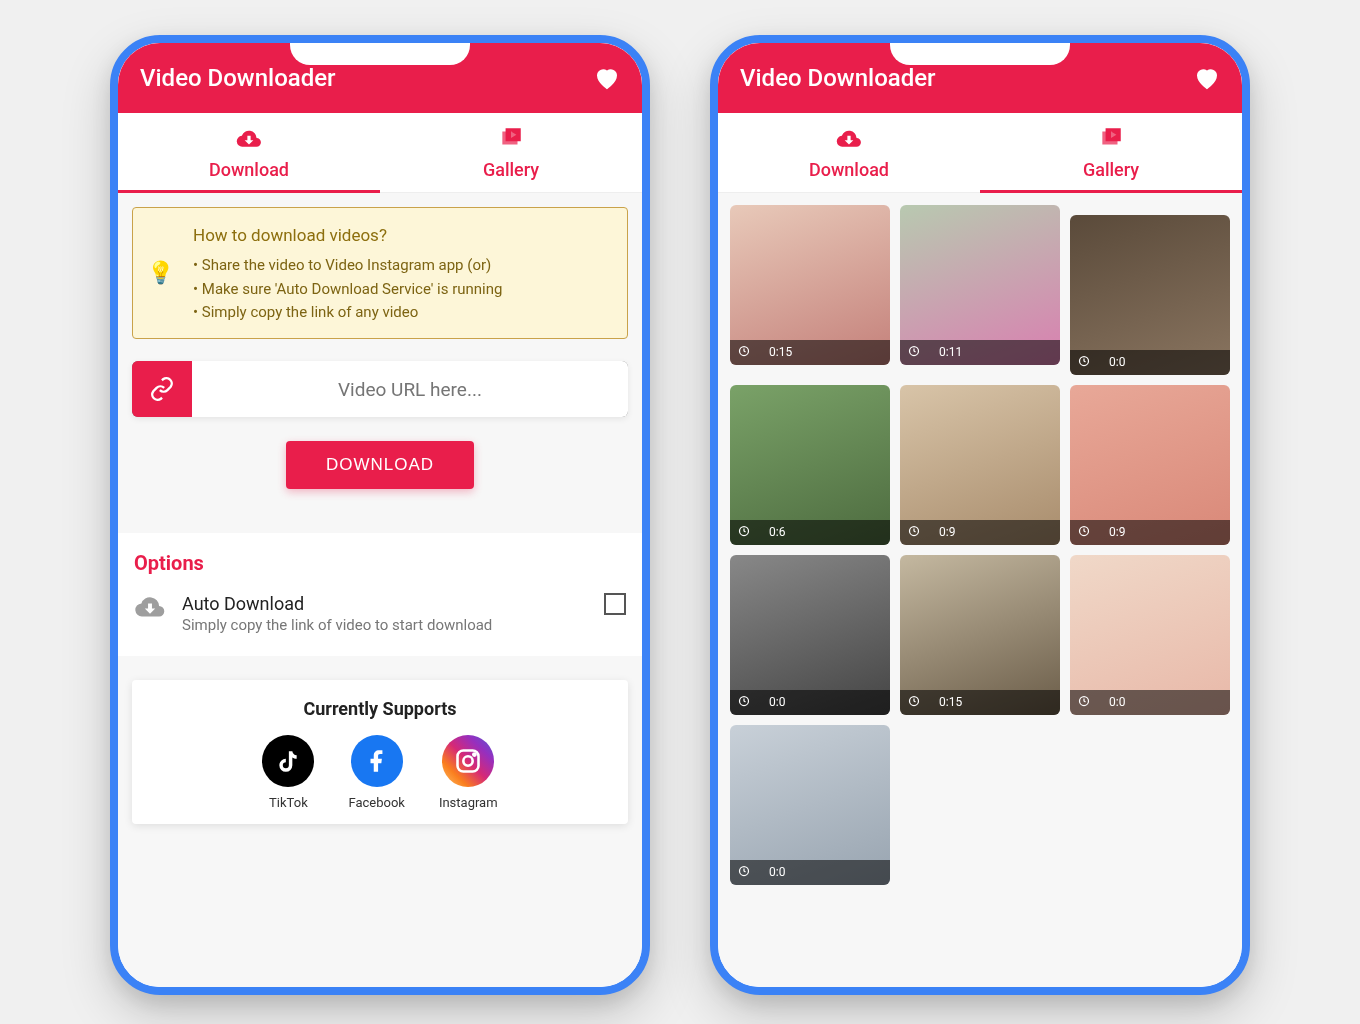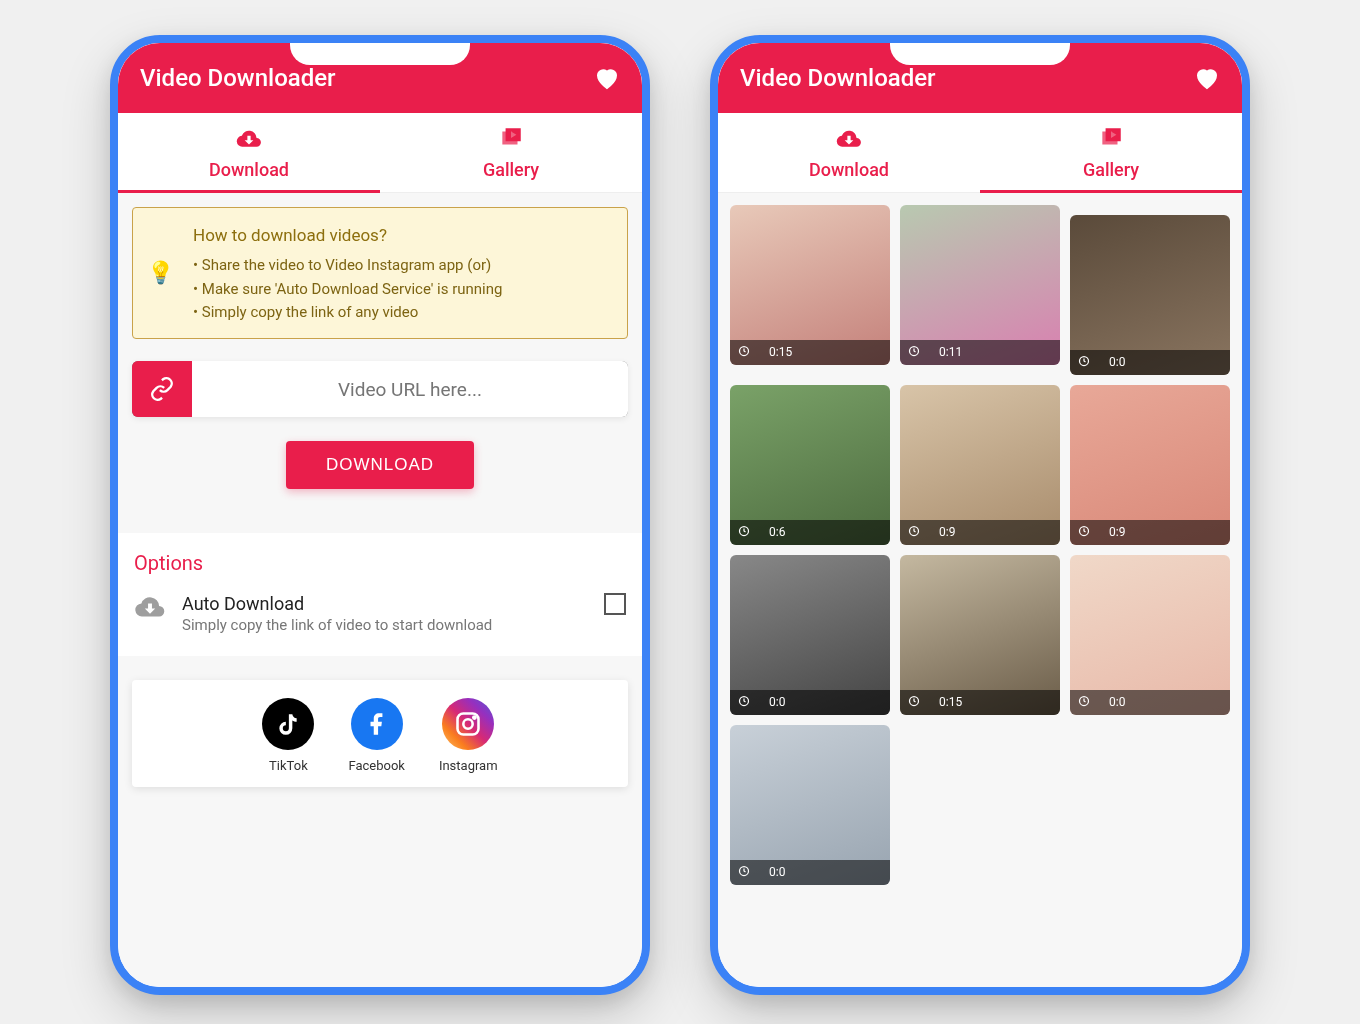--- a/index.html
+++ b/index.html
@@ -133,21 +133,21 @@
     color: #fff;
     border: none;
     padding: 14px 40px;
     font-size: 17px;
     letter-spacing: 1px;
     border-radius: 4px;
     cursor: pointer;
     box-shadow: 0 3px 8px rgba(233,30,75,0.3);
   }
   .options-sec { background: #fff; margin-top: 30px; padding: 18px 16px 22px; }
-  .options-title { color: #e91e4b; font-size: 20px; font-weight: 400; margin-bottom: 18px; }
+  .options-title { color: #e91e4b; font-size: 20px; font-weight: 700; margin-bottom: 18px; }
   .option-row { display: flex; align-items: flex-start; gap: 16px; }
   .cloud-icon { color: #9e9e9e; }
   .option-text { flex: 1; }
   .option-text .ot-title { font-size: 18px; color: #222; }
   .option-text .ot-sub { font-size: 15px; color: #777; margin-top: 2px; }
   .checkbox { width: 22px; height: 22px; border: 2px solid #555; }
   .supports-card {
     background: #fff;
     margin: 24px 14px 0;
     padding: 18px 20px 14px;
@@ -272,20 +272,21 @@
         </span>
         <div class="option-text">
           <div class="ot-title">Auto Download</div>
           <div class="ot-sub">Simply copy the link of video to start download</div>
         </div>
         <div class="checkbox"></div>
       </div>
     </div>
 
     <div class="supports-card">
+      <div class="supports-title">Currently Supports</div>
       <div class="supports-row">
         <div class="support-item">
           <div class="s-icon s-tiktok">
             <svg width="26" height="26" viewBox="0 0 24 24" fill="#fff">
                 <path d="M16 3c.3 2 1.7 3.5 4 3.8V10c-1.5 0-3-.5-4-1.3V16a6 6 0 1 1-6-6v3.2a2.8 2.8 0 1 0 2.8 2.8V3z"></path>
               </svg>
           </div>
           <span>TikTok</span>
         </div>
         <div class="support-item">

